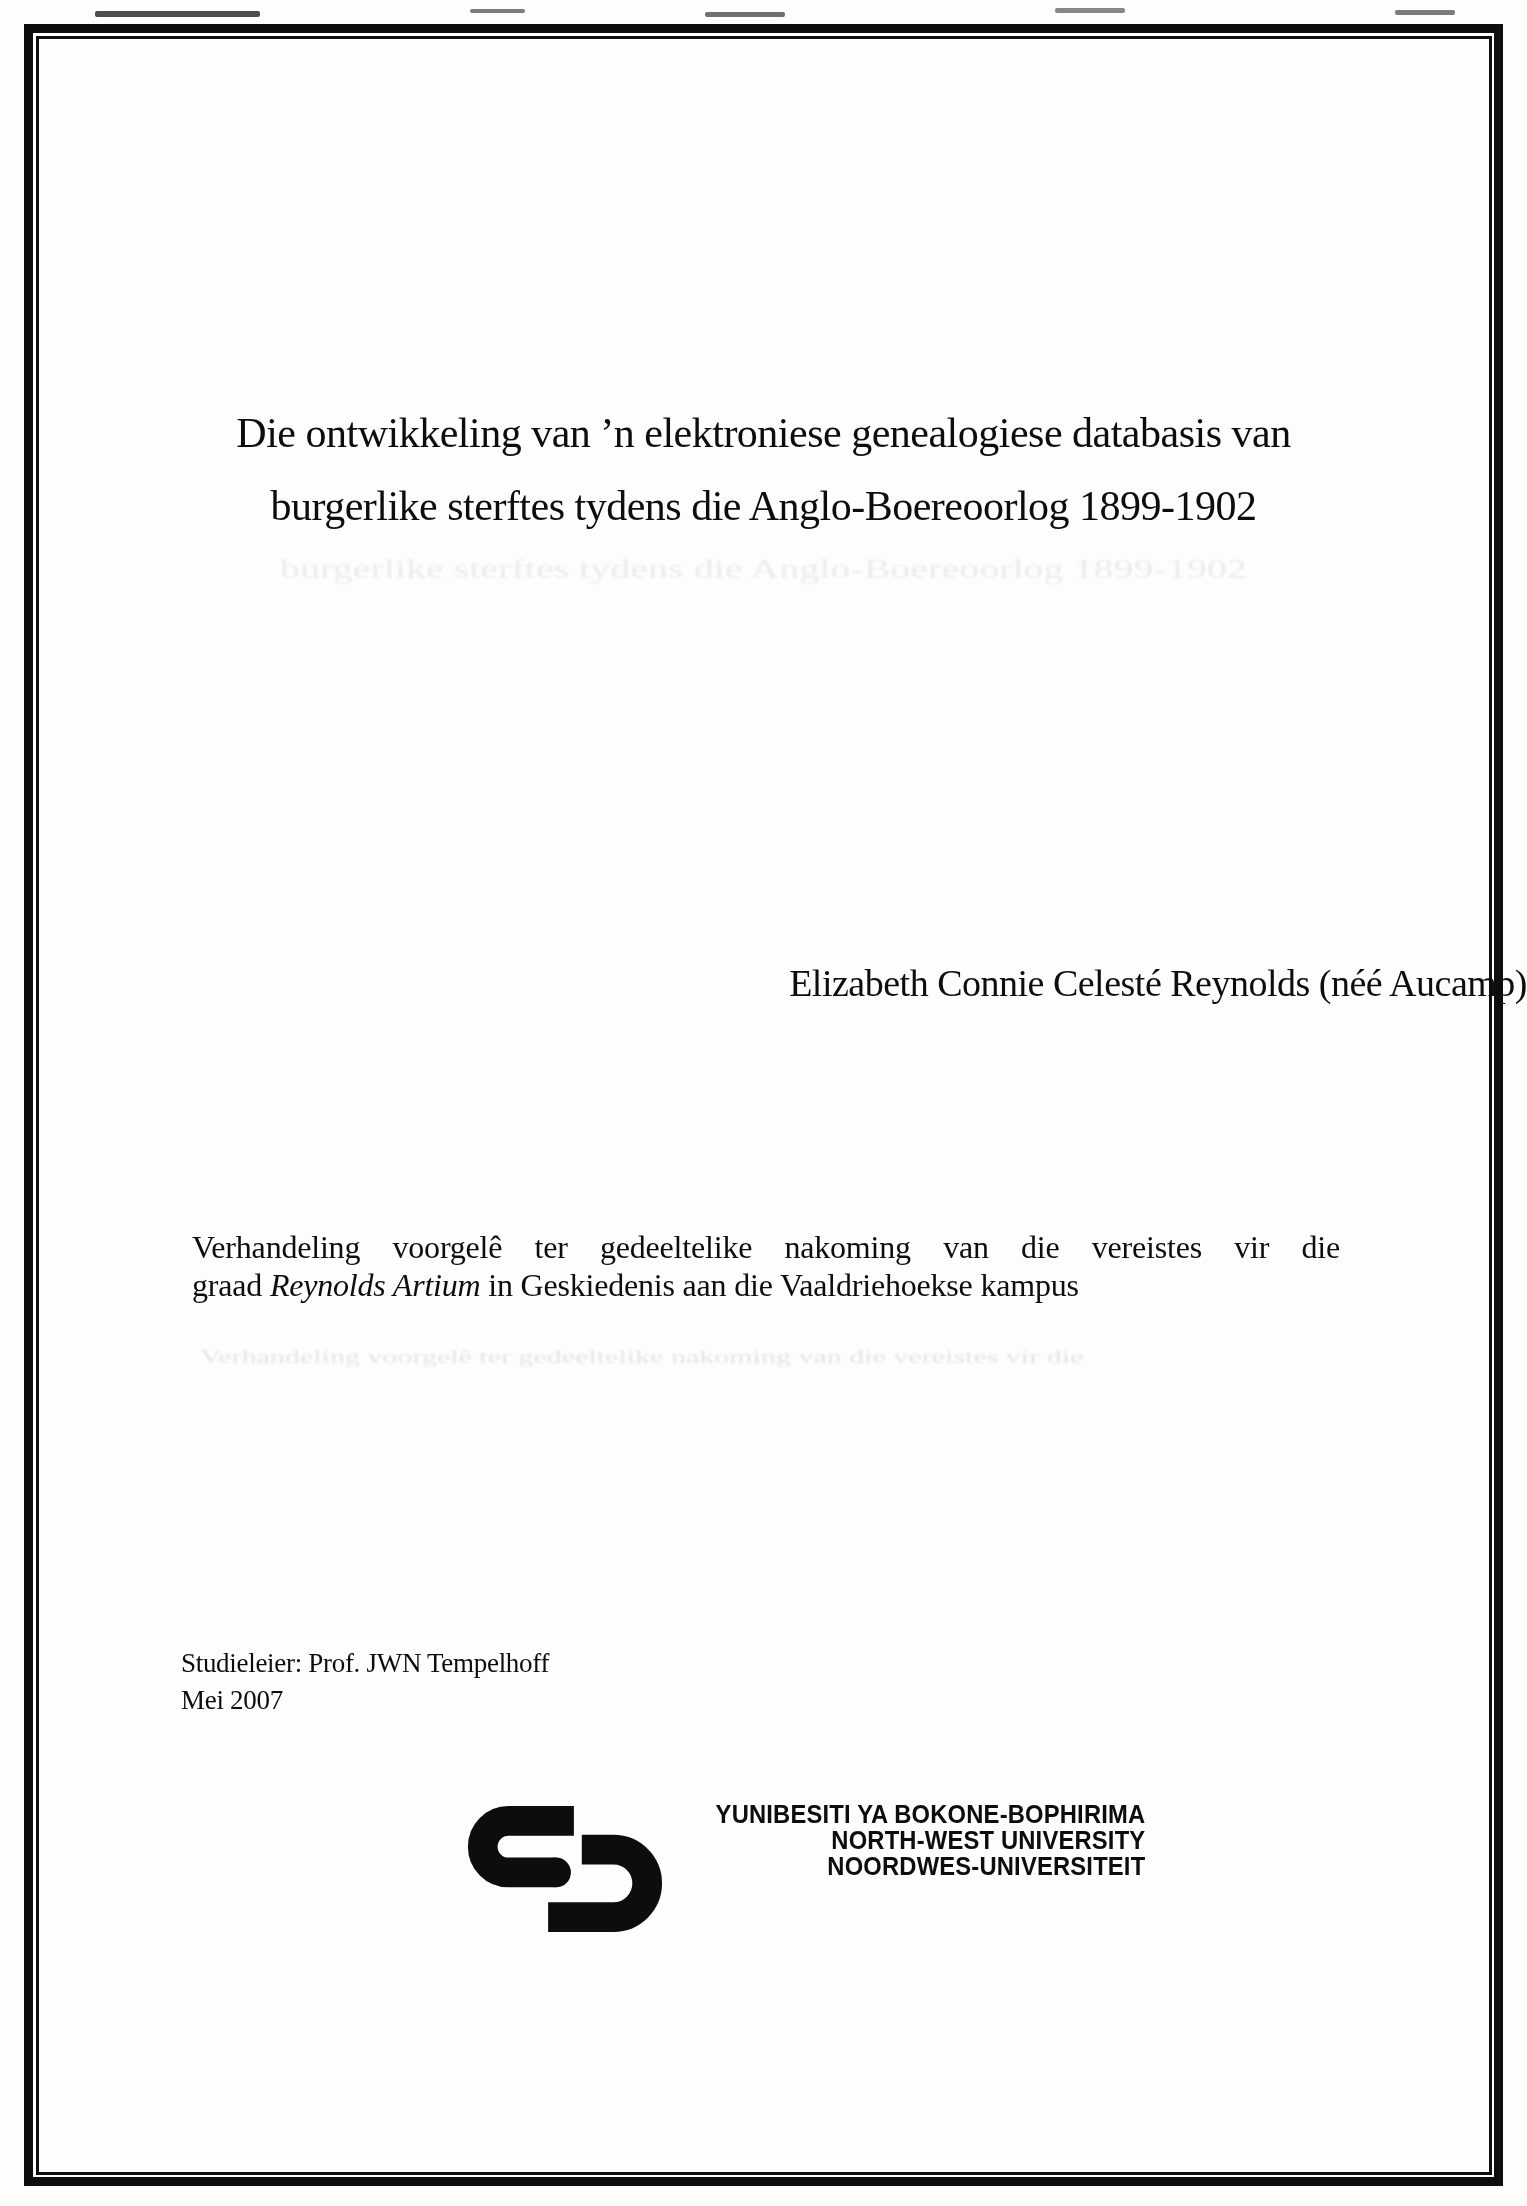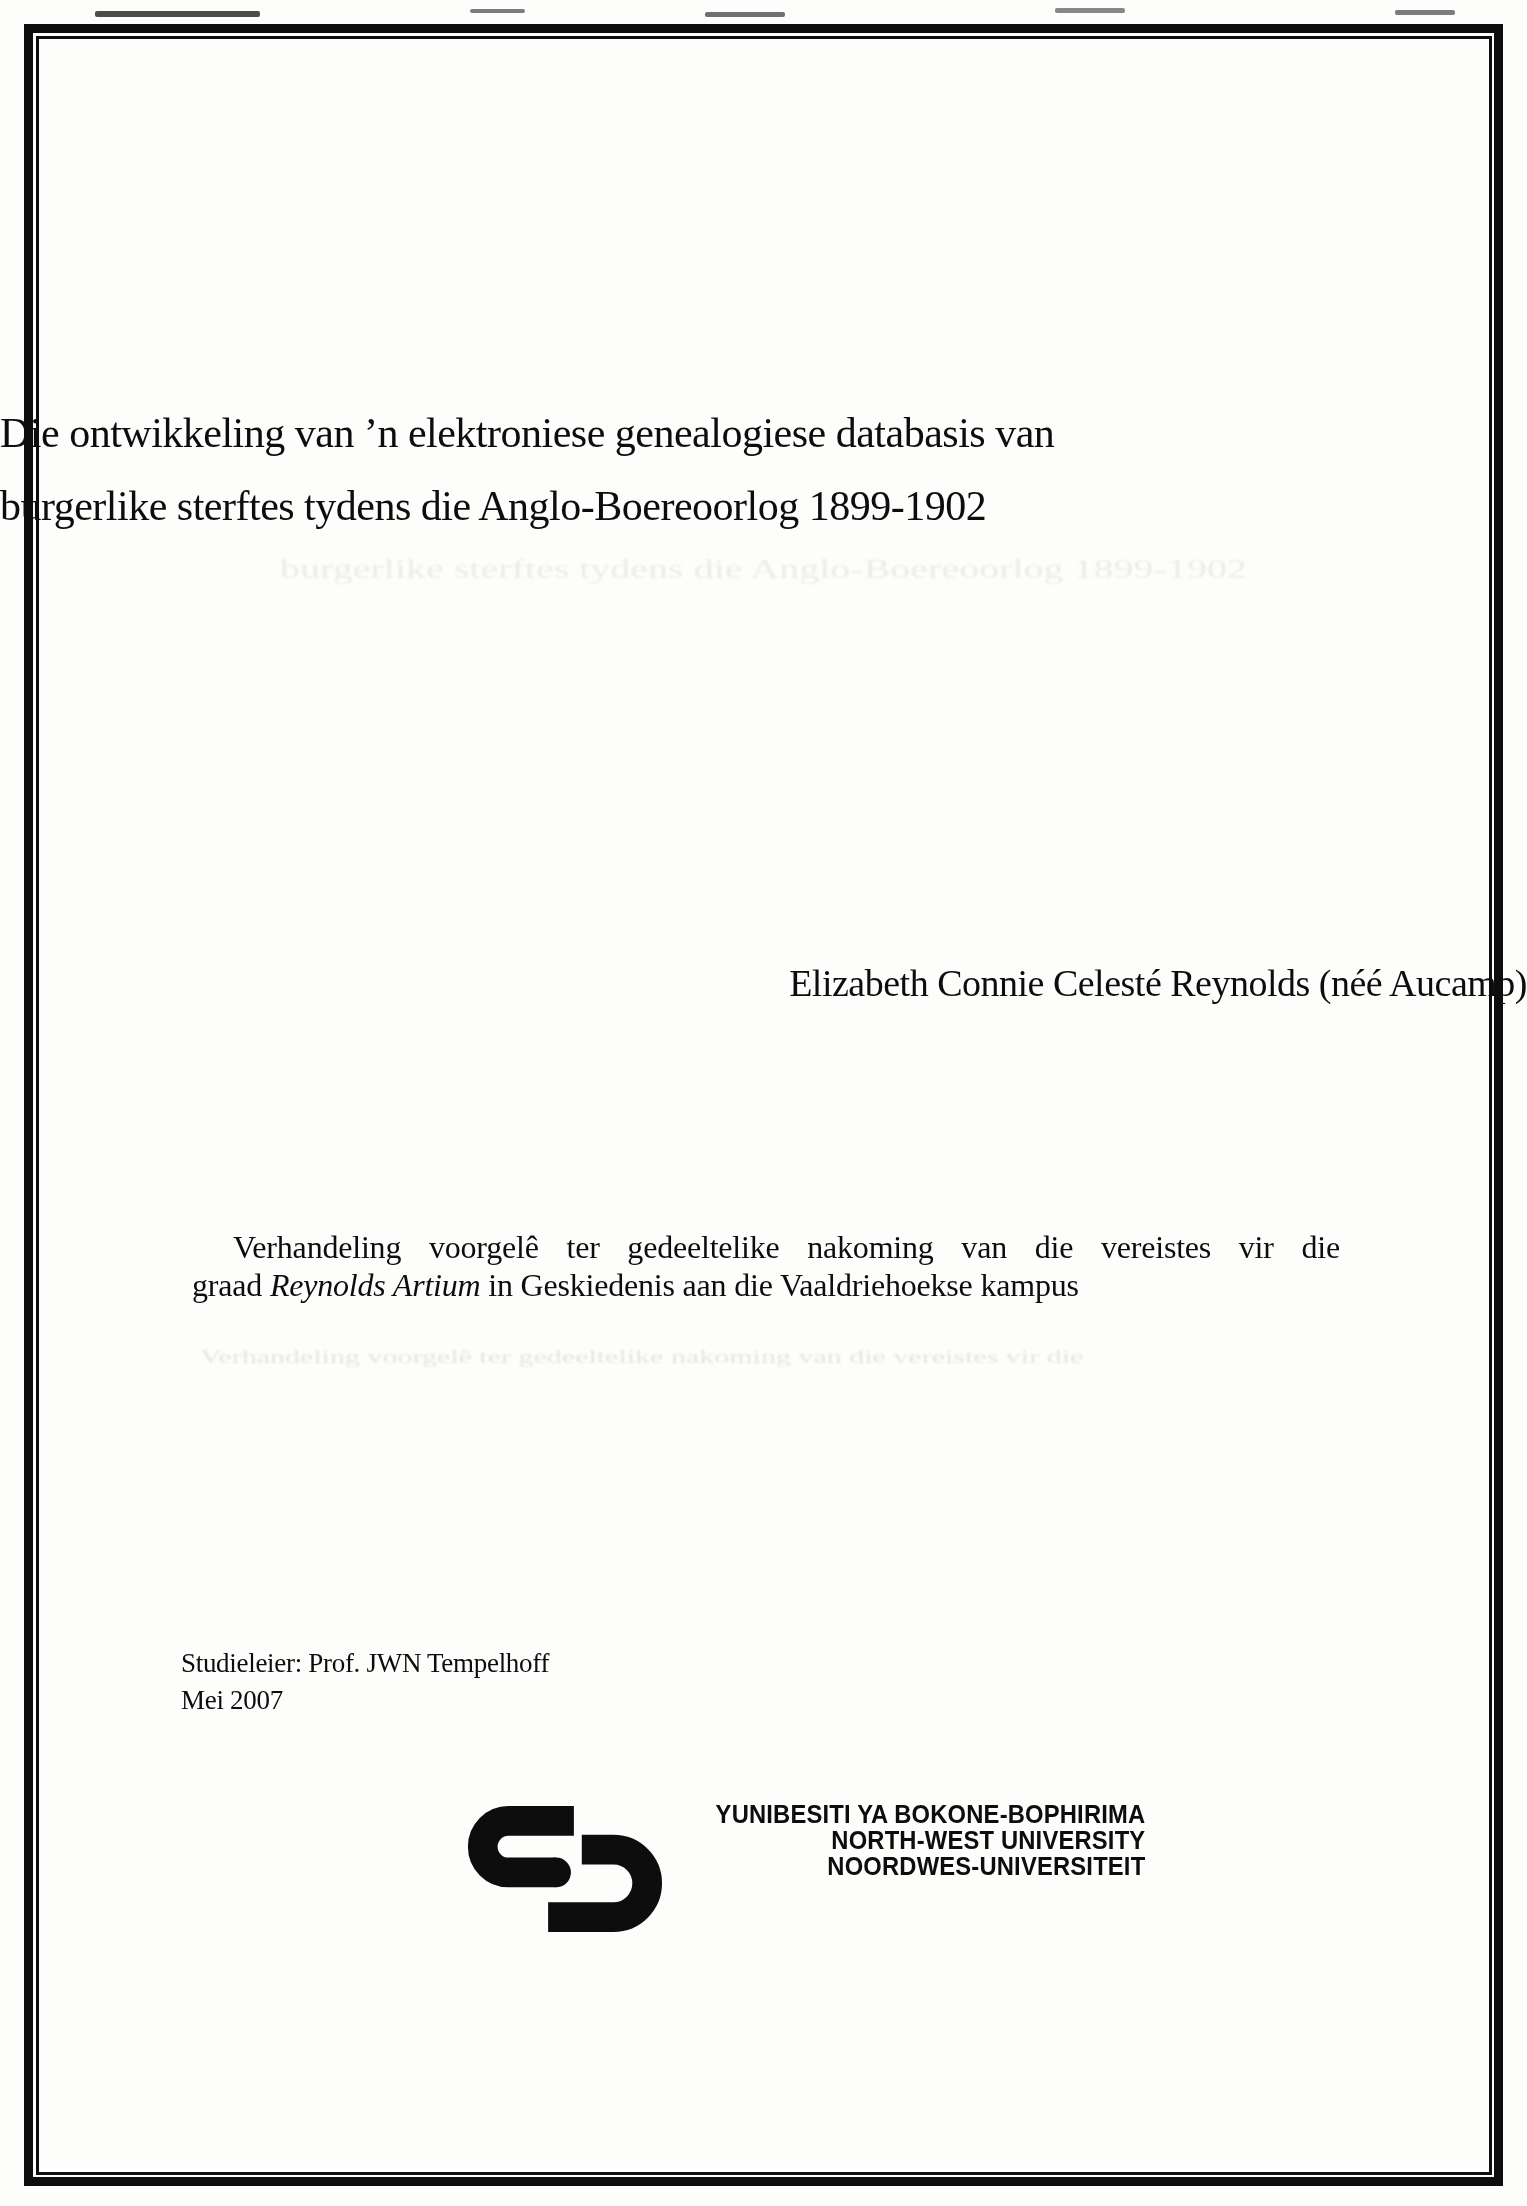--- a/index.html
+++ b/index.html
@@ -21,20 +21,21 @@
     pointer-events:none;
   }
   .border-inner{
     position:absolute;left:36px;top:36px;right:35px;bottom:31px;
     border:3px solid var(--ink);
     pointer-events:none;
   }
   .abs{position:absolute;}
   .title-block{
     left:0;right:0;top:397px;
+    text-align:center;
     font-size:42px;line-height:73px;
     letter-spacing:-0.5px;
     white-space:nowrap;
   }
   .byline{
     left:0;right:0;top:806px;
     text-align:center;
     font-size:33px;line-height:40px;
   }
   .author-line{
@@ -46,21 +47,20 @@
   }
   .statement{
     left:192px;width:1148px;top:1228px;
     font-size:32px;line-height:38px;
     letter-spacing:-0.2px;
   }
   .statement .justified{
     text-align:justify;
     text-align-last:justify;
     white-space:nowrap;
-    margin-left:41px;
   }
   .supervisor-block{
     left:181px;top:1645px;
     font-size:27px;line-height:37px;
     letter-spacing:-0.3px;
   }
   .logo-mark{
     left:457px;top:1798px;width:208px;height:139px;
   }
   .logo-text{

